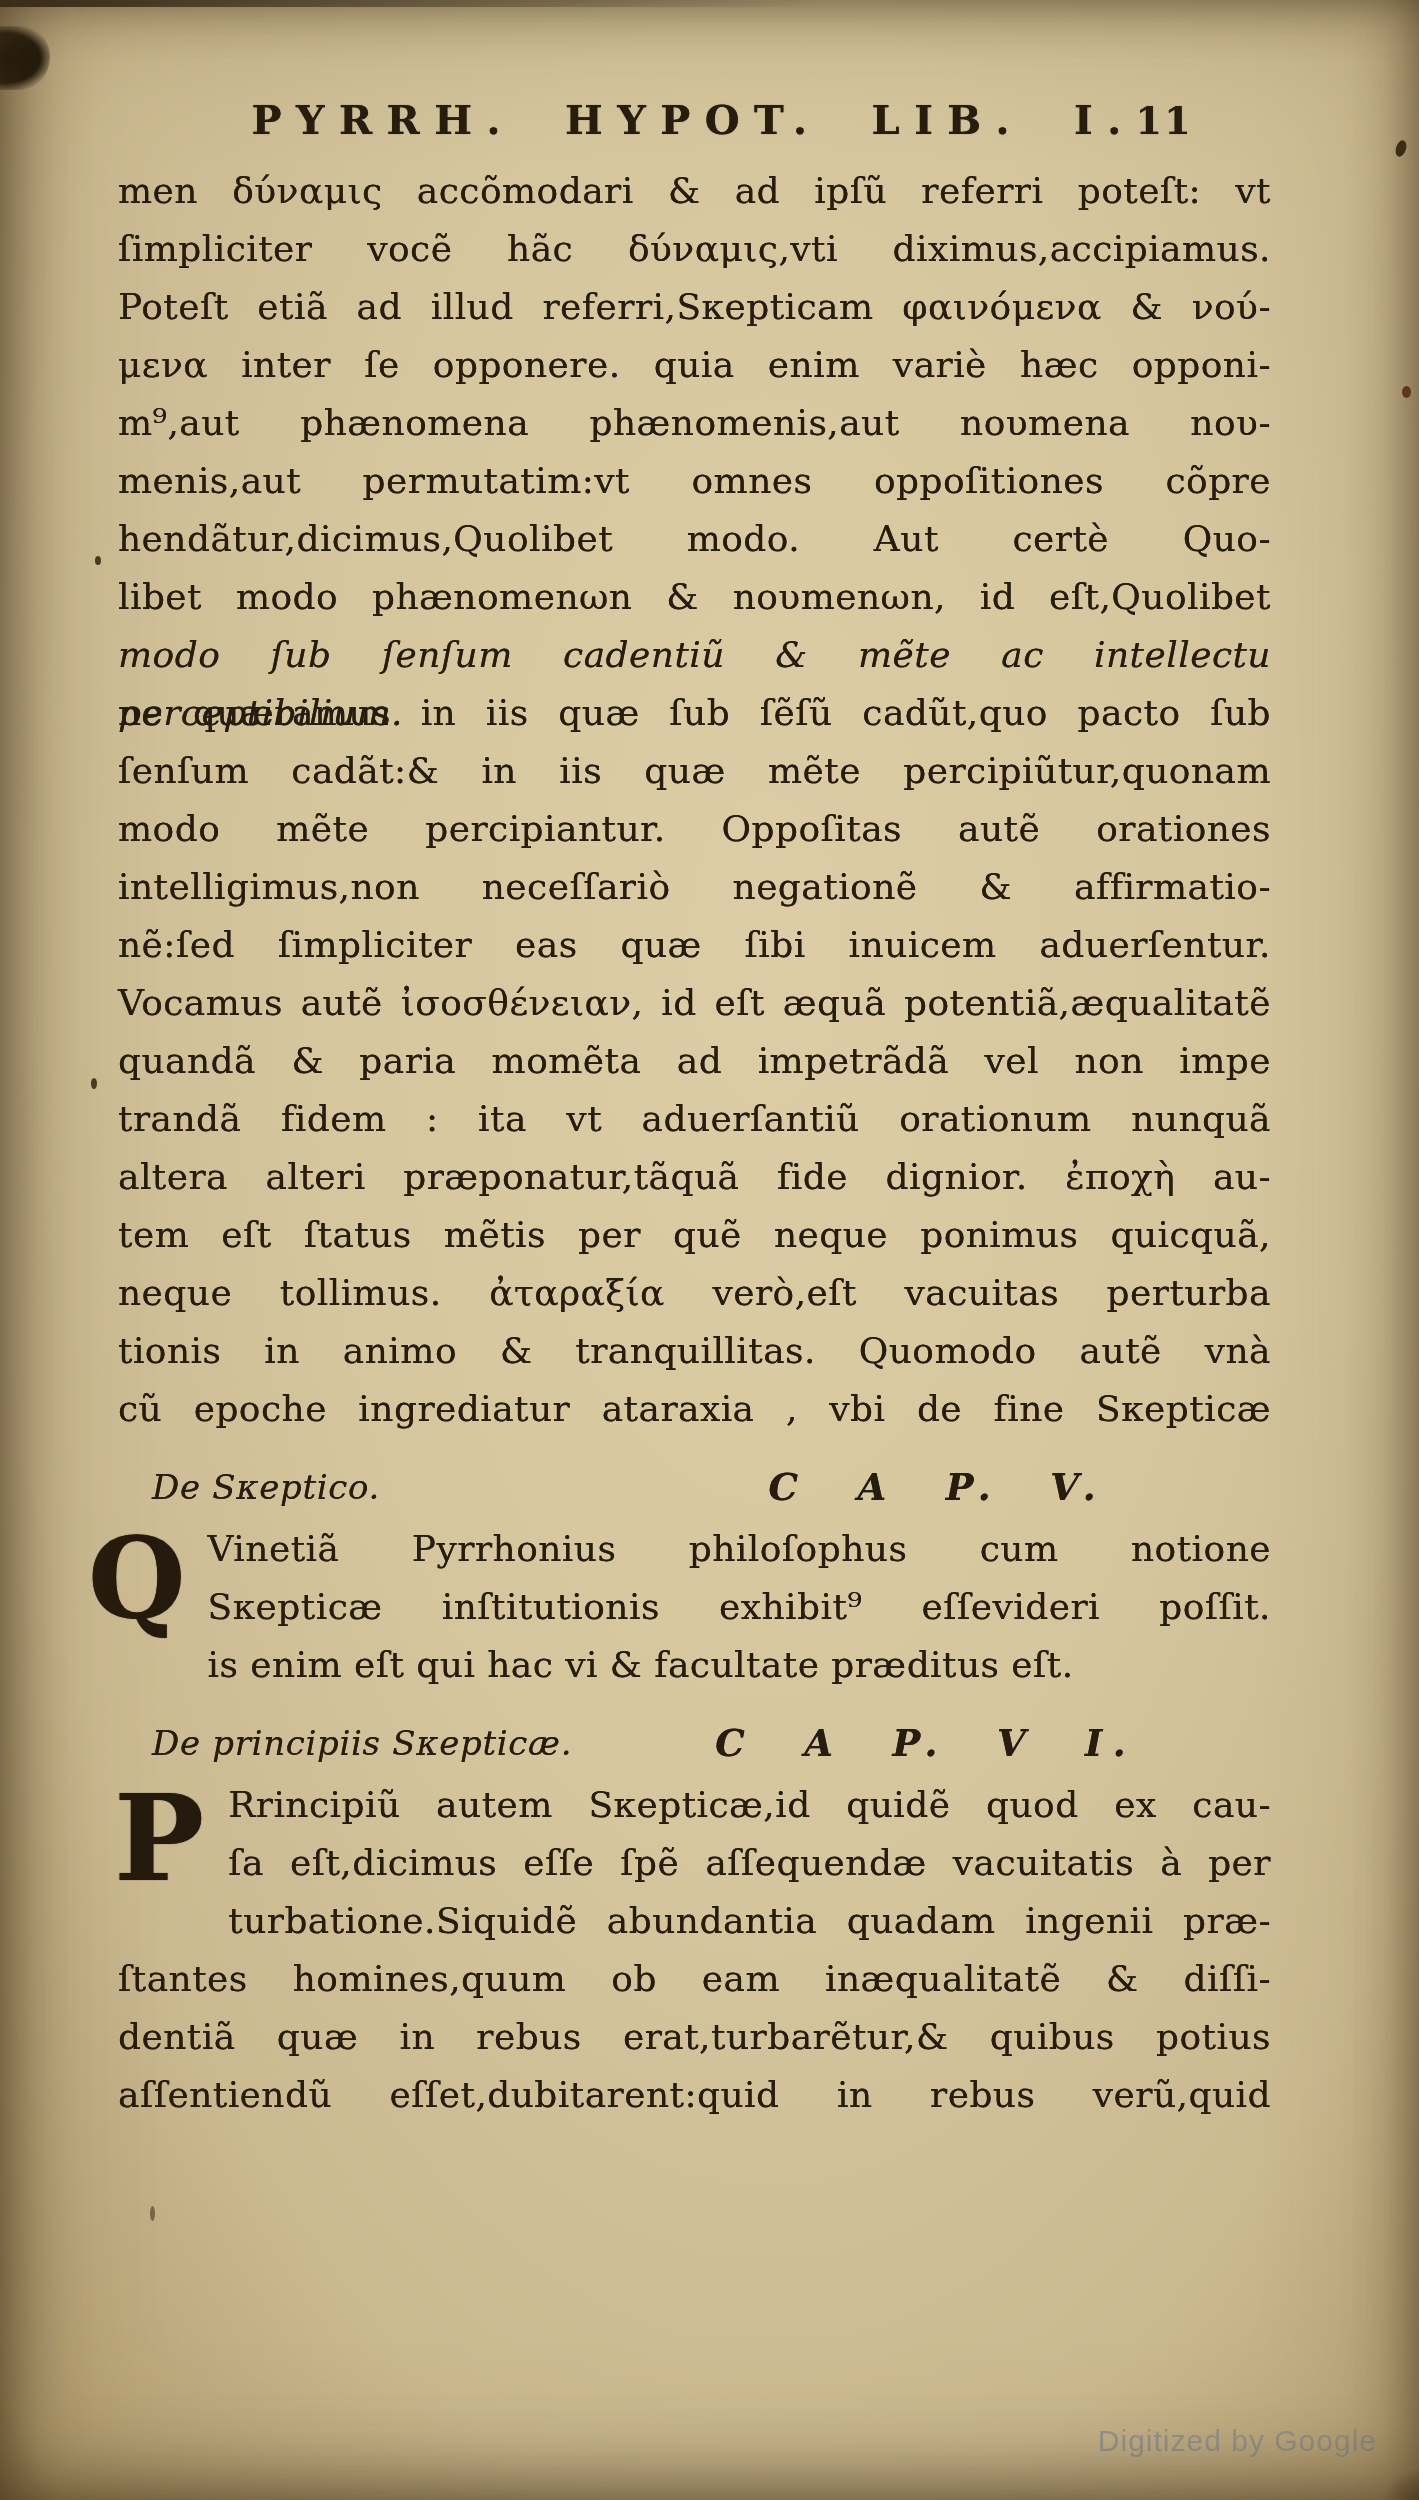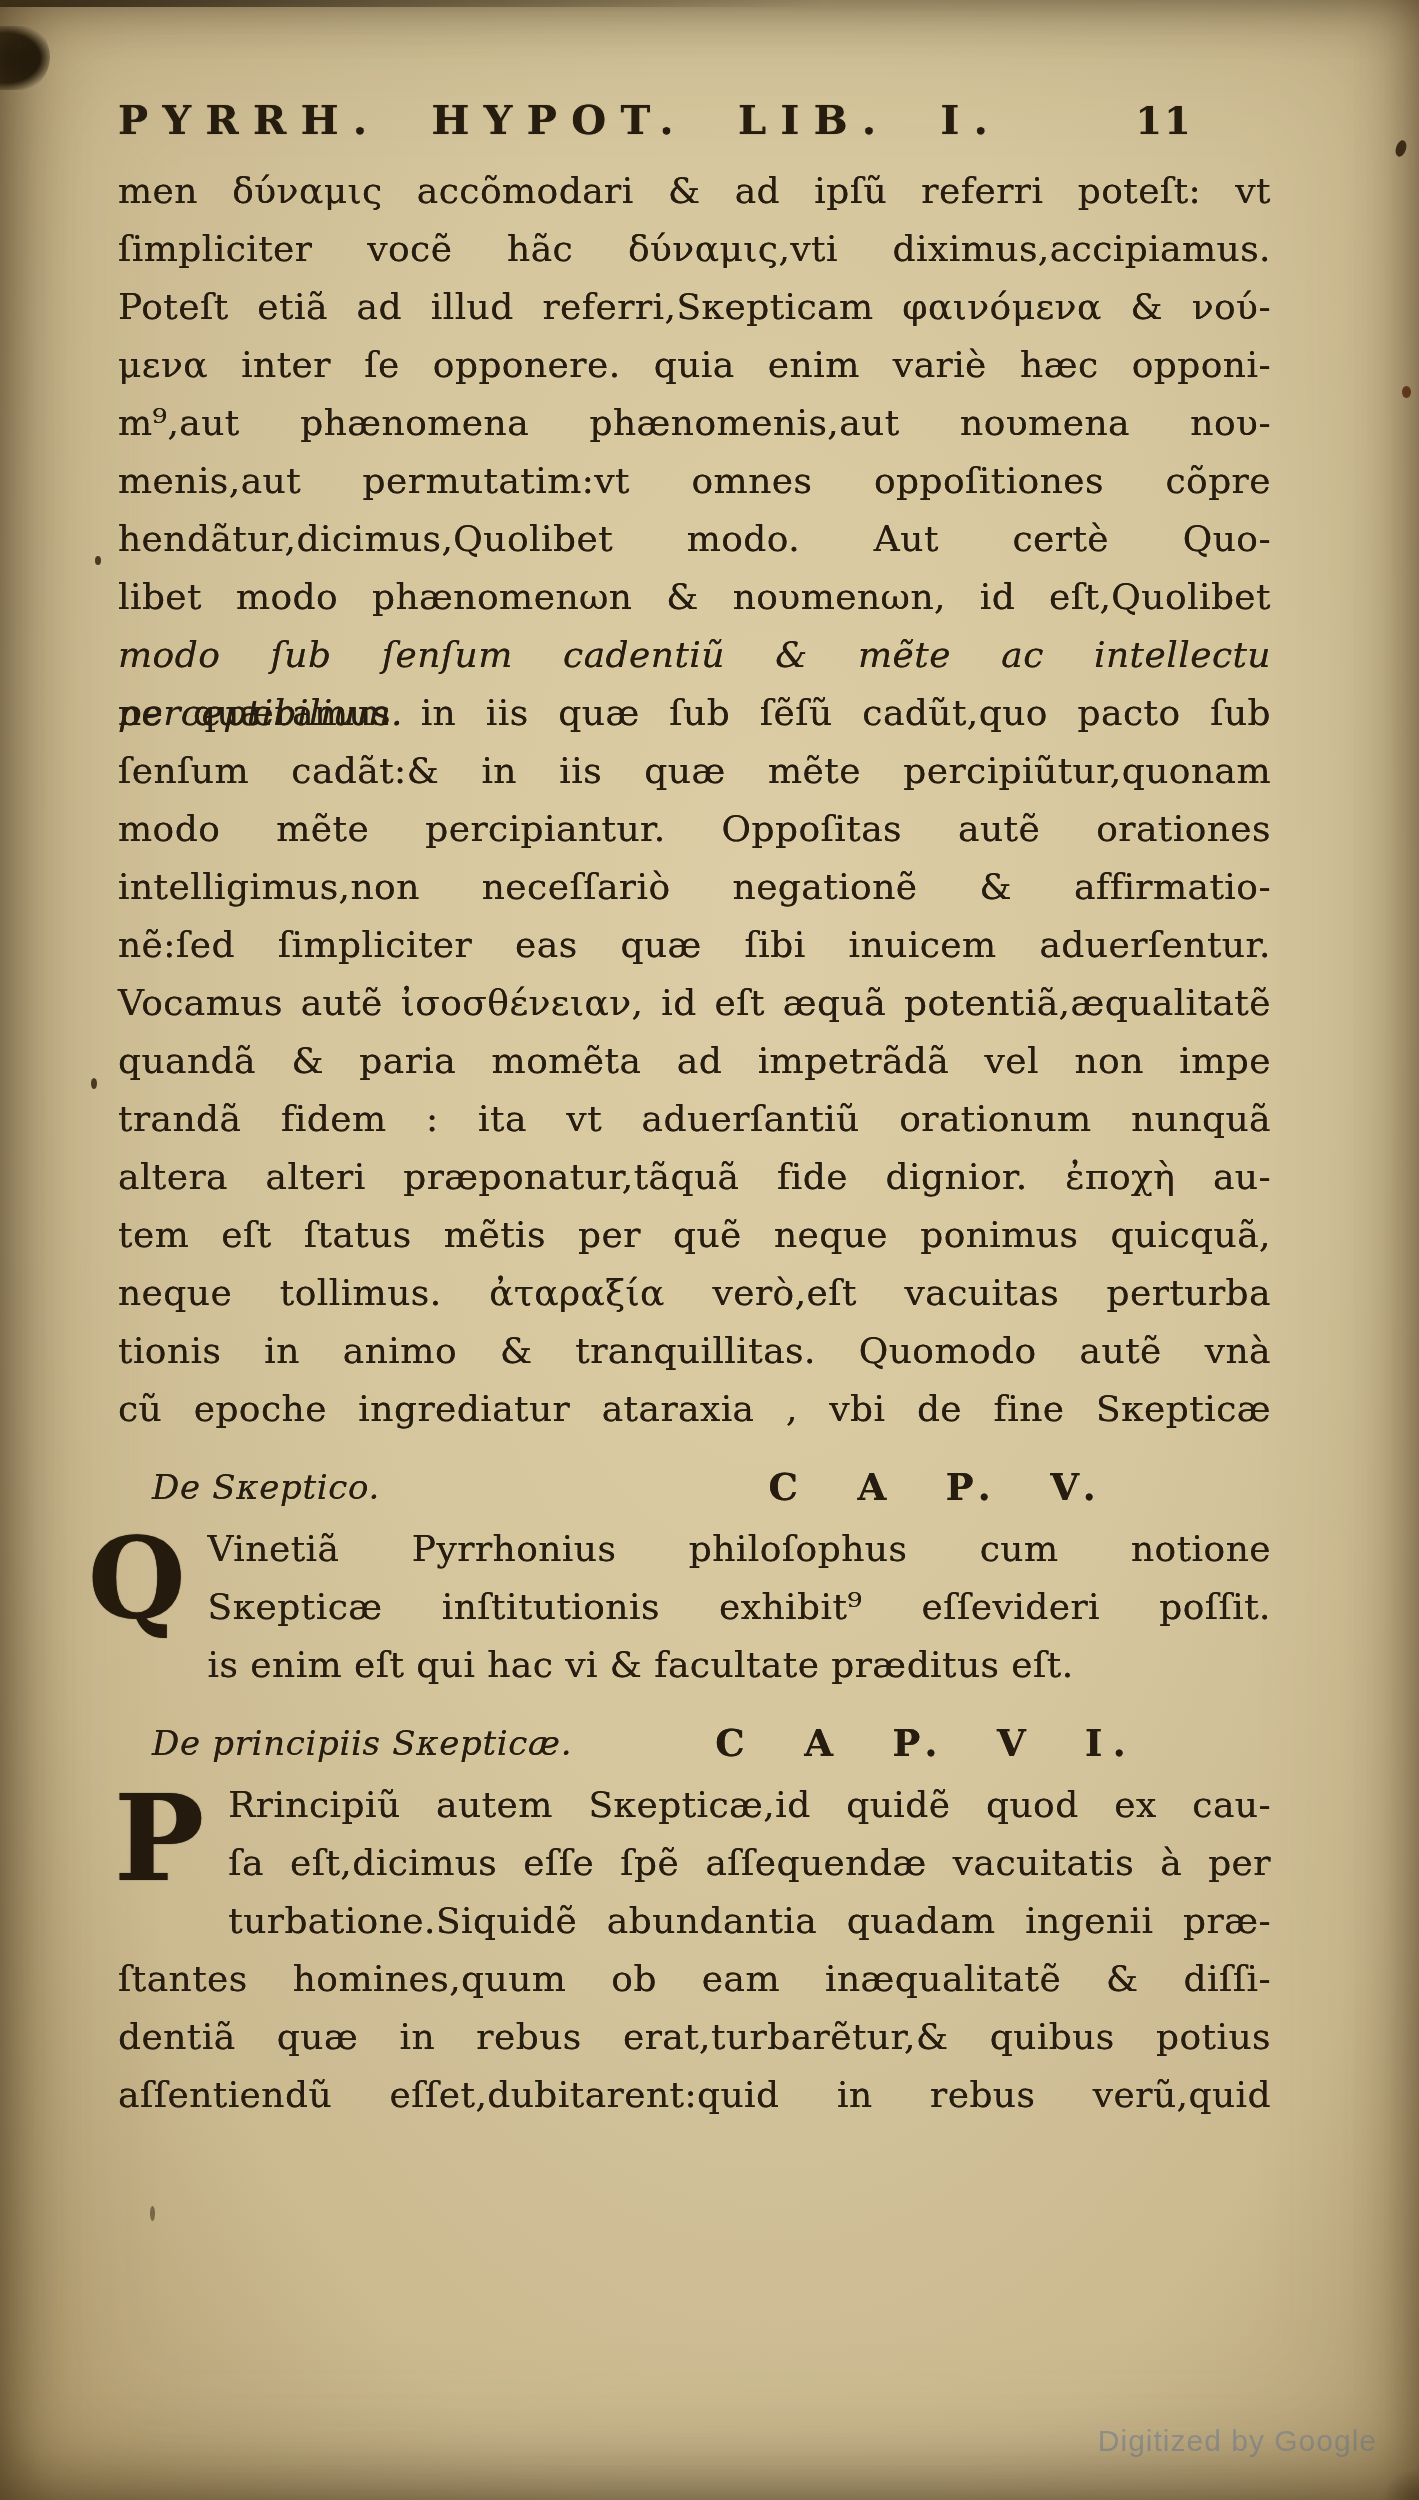--- a/index.html
+++ b/index.html
@@ -42,21 +42,21 @@
   .sp5{left:150px;top:2206px;width:5px;height:15px;background:rgba(60,46,26,.55);}
   .sp6{left:1382px;top:2468px;width:46px;height:40px;background:radial-gradient(ellipse at 80% 80%, rgba(40,30,14,.55), rgba(40,30,14,0) 70%);border-radius:40% 0 0 0;}
 
   
   .pageheader{
     position:absolute;top:96px;left:118px;right:148px;z-index:2;
     display:flex;align-items:baseline;
     font-weight:bold;font-size:40px;
   }
   .running-title{
-    flex:1;text-align:left;
+    flex:1;text-align:right;
     letter-spacing:.36em;word-spacing:.55em;
     text-shadow:0 0 .7px rgba(38,29,16,.9);
   }
   .page-number{
     margin-right:78px;font-size:38px;letter-spacing:.06em;
     text-shadow:0 0 .7px rgba(38,29,16,.9);
   }
 
   
   .textblock{
@@ -75,20 +75,21 @@
   .chapter-head{
     display:flex;justify-content:space-between;align-items:flex-end;
     height:58px;line-height:58px;margin-top:20px;margin-bottom:4px;
     padding-left:34px;
   }
   .chap-left{font-style:italic;font-size:34px;letter-spacing:.02em;}
   .chap-right{
     font-size:37px;font-weight:bold;
     letter-spacing:.28em;word-spacing:.7em;
     padding-right:165px;
+    font-style:italic;
   }
   .chapter-head.ch6 .chap-right{padding-right:135px;}
 
   .para{overflow:visible;}
   .dropcap{
     float:left;font-weight:bold;color:#241b0e;
     text-shadow:0 0 1px rgba(36,27,14,.9);
   }
   .dropcap.q{
     font-size:112px;line-height:98px;height:150px;

